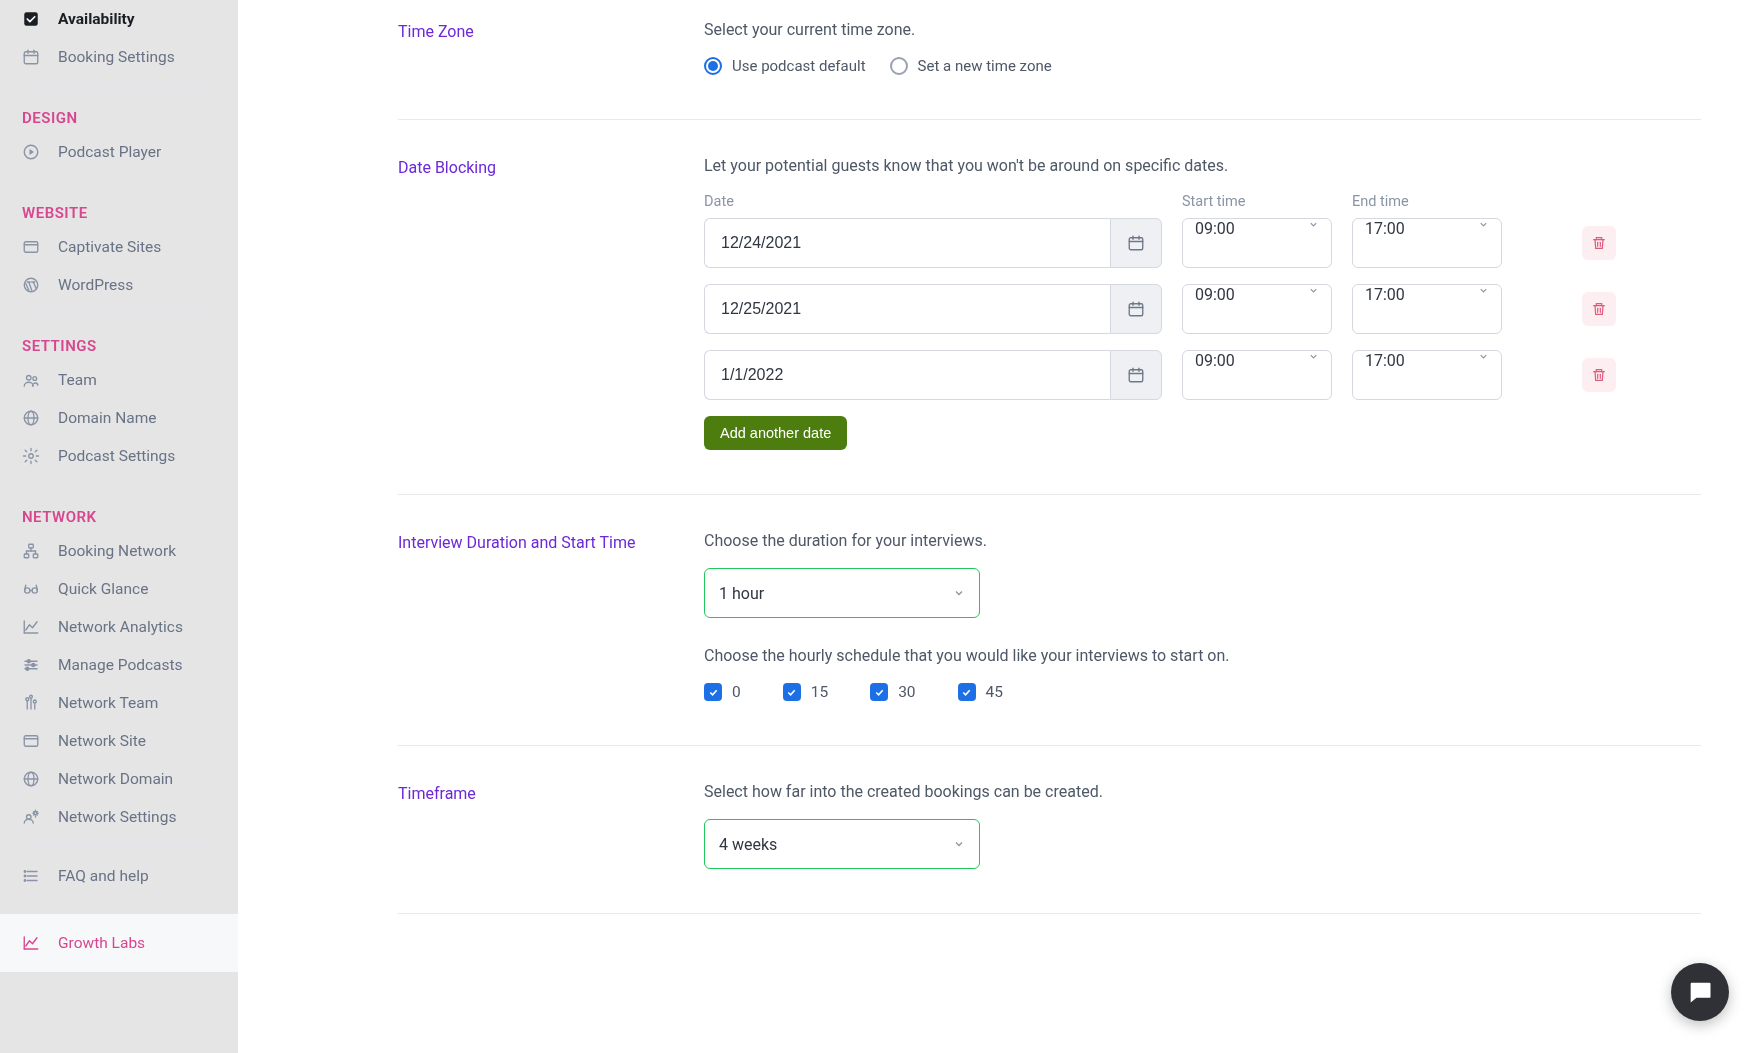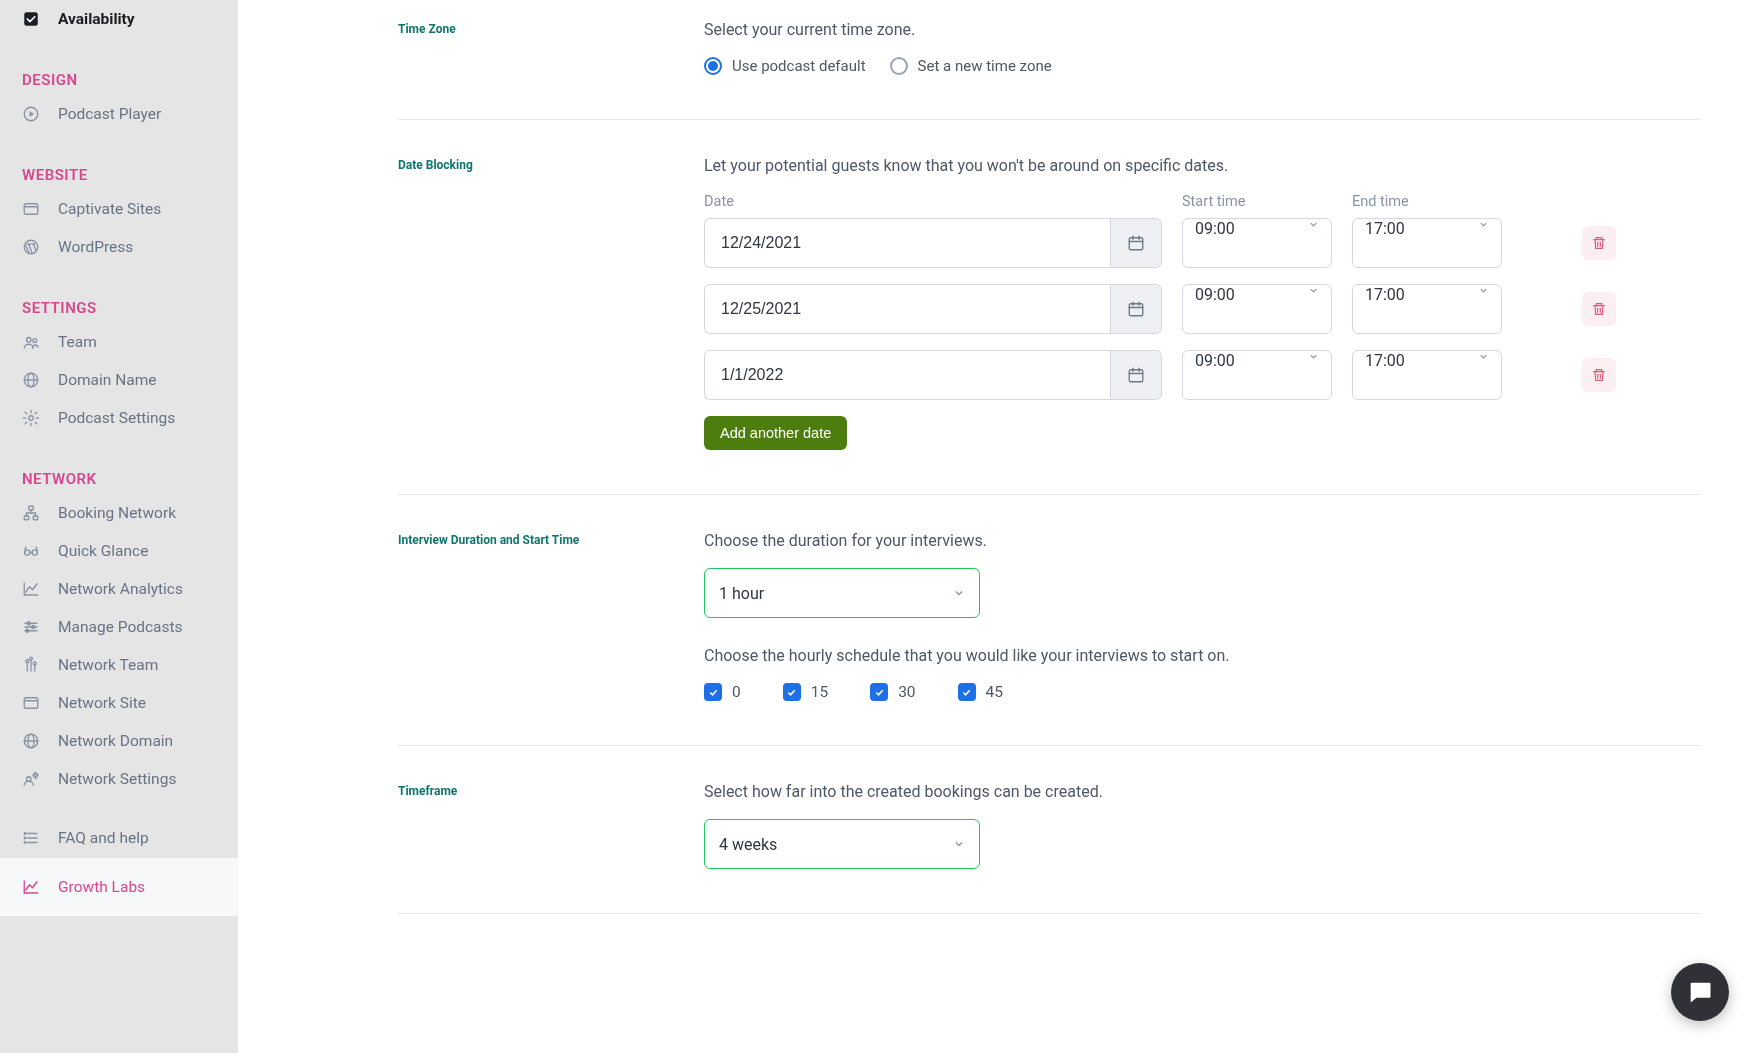--- a/index.html
+++ b/index.html
@@ -47,21 +47,21 @@
     font-weight: 600;
     color: #d7478f;
   }
   .side-divider {
     border: none;
     border-top: 1px solid #e2e5ea;
     margin: 10px 22px;
   }
   .side-item.growth {
     border-top: 1px solid #e2e5ea;
-    margin-top: 0;
+    margin-top: 18px;
     padding-top: 20px;
     padding-bottom: 20px;
     color: #d7478f;
     background: #f7f8fa;
     align-items: center;
   }
   .side-item.growth .icn { color: #d7478f; }
 
   
   .main {
@@ -71,23 +71,23 @@
   }
   .section-row {
     display: flex;
     border-bottom: 1px solid #e8e9ec;
     padding: 36px 0 44px;
   }
   .section-row.first { padding-top: 20px; }
   .section-label {
     width: 306px;
     flex-shrink: 0;
-    color: #0f766e;
-    font-weight: 700;
-    font-size: 12px;
+    color: #6d28d9;
+    font-weight: 400;
+    font-size: 16px;
     padding-top: 2px;
   }
   .section-body {
     flex: 1;
     color: #515a6e;
     font-size: 16px;
   }
   .help-text { margin-bottom: 18px; color: #4e5866; }
   .radio-row { display: flex; gap: 24px; align-items: center; }
   .radio-opt { display: flex; align-items: center; gap: 10px; cursor: pointer; font-size: 15px; color: #4e5866;}
@@ -162,20 +162,31 @@
 <nav class="sidebar">
   <div class="sidebar-inner" id="sidebar-inner">
       <div class="side-item active">
         <span class="icn">
           <svg width="18" height="18" viewBox="0 0 24 24" fill="none" stroke="currentColor" stroke-width="1.8" stroke-linecap="round" stroke-linejoin="round">
             <rect x="3" y="3" width="18" height="18" rx="3" fill="currentColor" stroke="none"></rect>
             <polyline points="7 12 10.5 15.5 17 9" stroke="#f7f8fa" stroke-width="2.2" fill="none"></polyline>
           </svg>
         </span>
         <span>Availability</span>
+      </div>
+      <div class="side-item">
+        <span class="icn">
+          <svg width="18" height="18" viewBox="0 0 24 24" fill="none" stroke="currentColor" stroke-width="1.8" stroke-linecap="round" stroke-linejoin="round">
+            <rect x="3" y="5" width="18" height="16" rx="2"></rect>
+            <line x1="3" y1="10" x2="21" y2="10"></line>
+            <line x1="8" y1="3" x2="8" y2="7"></line>
+            <line x1="16" y1="3" x2="16" y2="7"></line>
+          </svg>
+        </span>
+        <span>Booking Settings</span>
       </div>
       <hr class="side-divider">
       <div class="side-section-header">DESIGN</div>
       <div class="side-item">
         <span class="icn">
           <svg width="18" height="18" viewBox="0 0 24 24" fill="none" stroke="currentColor" stroke-width="1.8" stroke-linecap="round" stroke-linejoin="round">
             <circle cx="12" cy="12" r="9"></circle>
             <polygon points="10 8 16 12 10 16" fill="currentColor" stroke="none"></polygon>
           </svg>
         </span>

